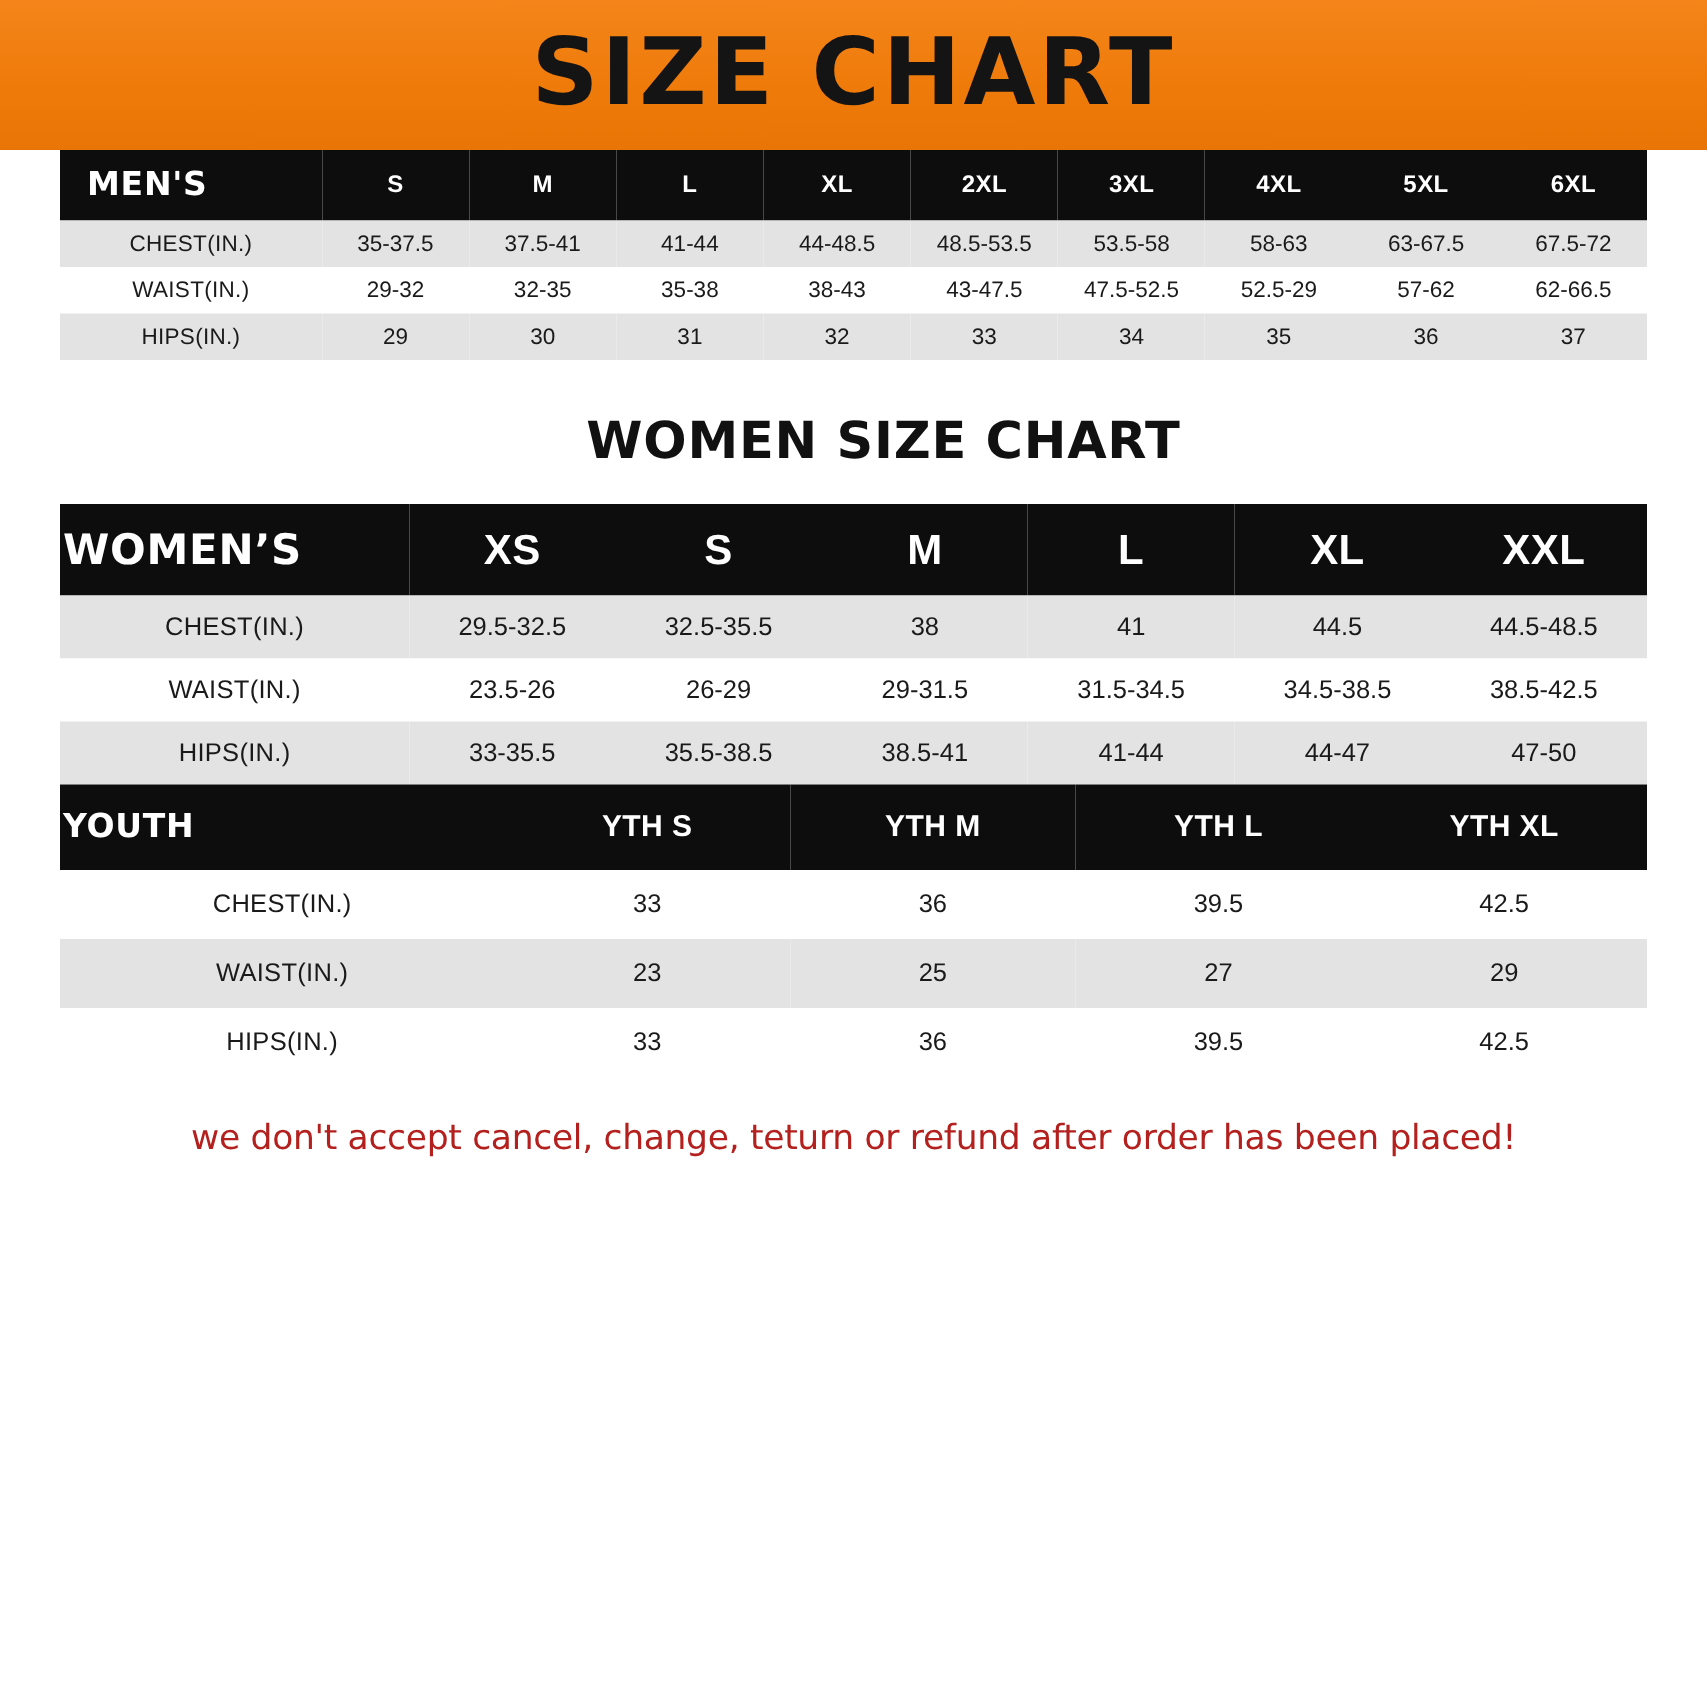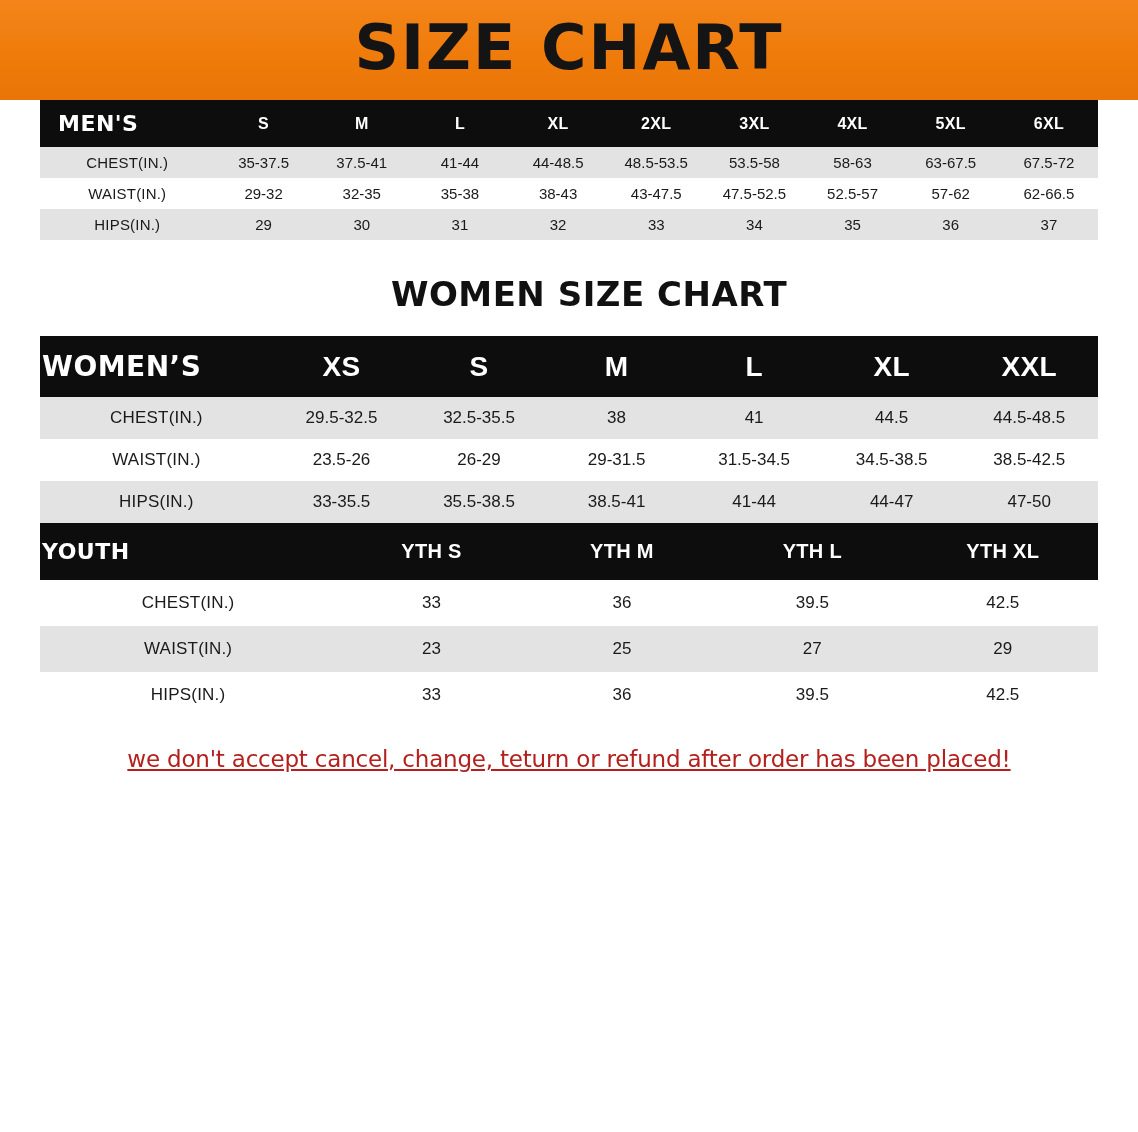--- a/index.html
+++ b/index.html
@@ -124,21 +124,21 @@
   
   .note {
     margin: 26px 34px 0 34px;
     text-align: center;
     color: #b3201d;
     font-family: "DejaVu Sans", sans-serif;
     font-size: 23px;
     line-height: 1.35;
     letter-spacing: -0.2px;
   }
-  .note .l2 { display: block; text-decoration: underline; }
+  .note .l2 { display: block; }
 </style>
 </head>
 <body>
 
 <div class="page">
 
   <div class="banner">
     <div class="banner-title">SIZE CHART</div>
   </div>
 
@@ -176,21 +176,21 @@
           <td>67.5-72</td>
         </tr>
         <tr class="rowB">
           <td class="rowlbl">WAIST(IN.)</td>
           <td>29-32</td>
           <td>32-35</td>
           <td>35-38</td>
           <td>38-43</td>
           <td>43-47.5</td>
           <td>47.5-52.5</td>
-          <td>52.5-57</td>
+          <td>52.5-29</td>
           <td>57-62</td>
           <td>62-66.5</td>
         </tr>
         <tr class="rowA">
           <td class="rowlbl">HIPS(IN.)</td>
           <td>29</td>
           <td>30</td>
           <td>31</td>
           <td>32</td>
           <td>33</td>

